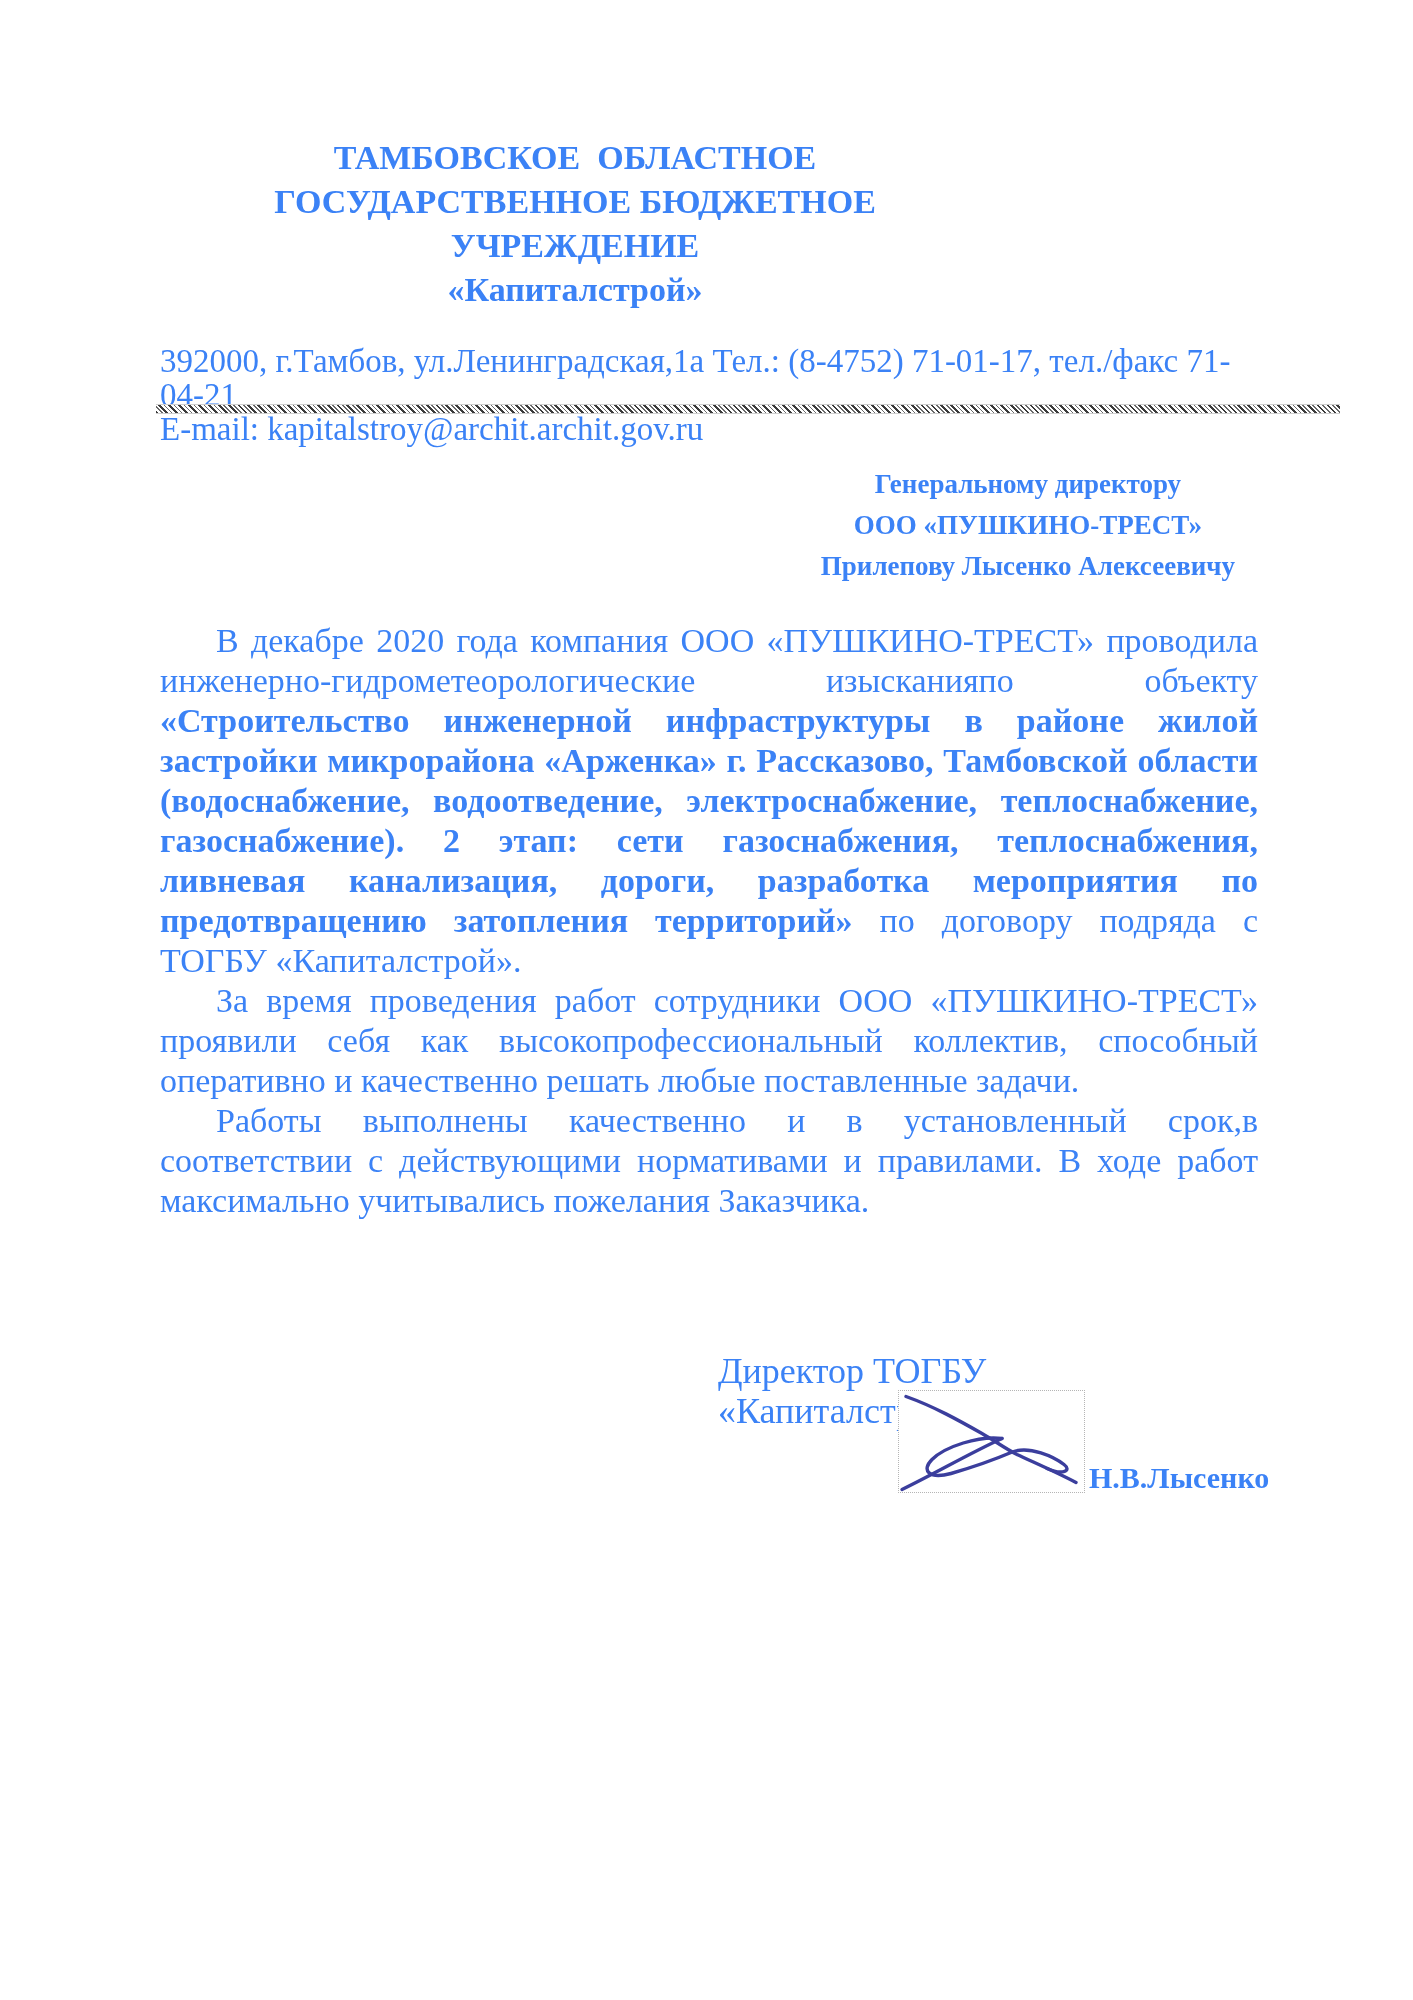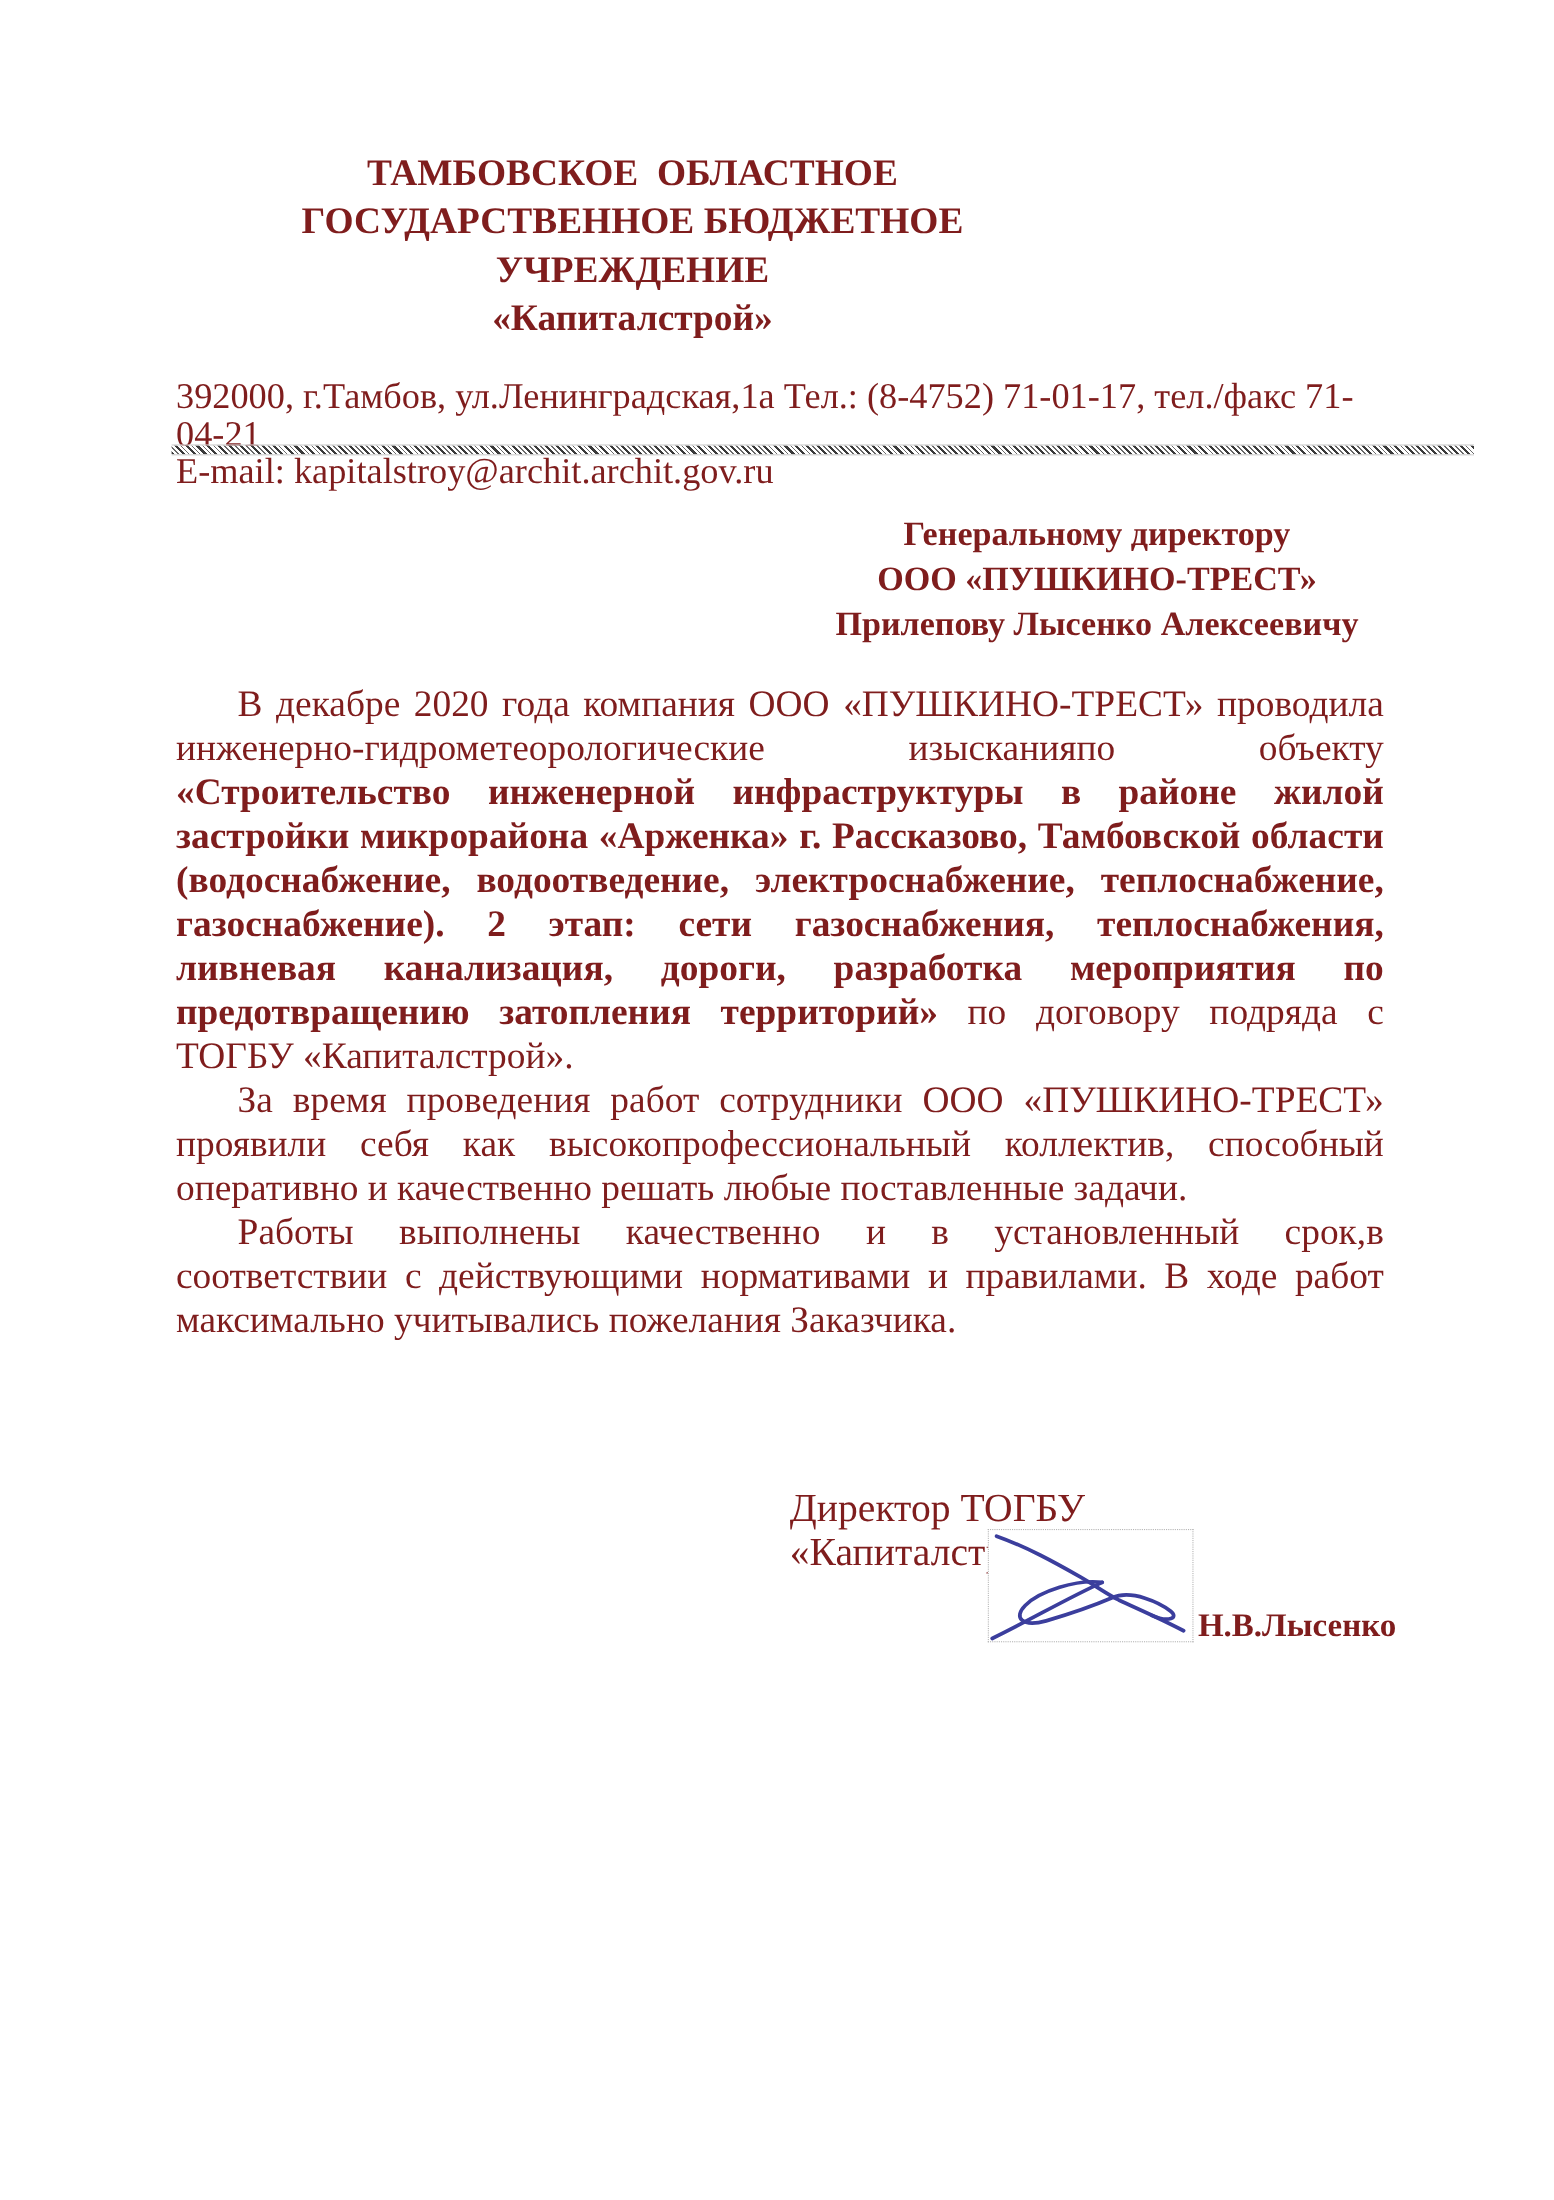--- a/index.html
+++ b/index.html
@@ -3,21 +3,21 @@
 <meta charset="utf-8">
 <style>
   * { margin:0; padding:0; box-sizing:border-box; }
   html,body { background:#888; }
   .page {
     position:relative;
     width:1413px; height:2000px;
     margin:0 auto;
     background:#ffffff;
     font-family:"Liberation Serif", serif;
-    color:#7f1d1d;
+    color:#3b82f6;
     overflow:hidden;
   }
   .org-block {
     position:absolute; top:136px; left:160px; width:830px;
     text-align:center; font-weight:bold;
     font-size:34px; line-height:44px;
   }
   .org-line1 { white-space:pre; }
   .contact-block {
     position:absolute; top:344px; left:160px; width:1110px;
@@ -30,21 +30,21 @@
       #3a3a3a 0px, #3a3a3a 2px,
       #ffffff 2px, #ffffff 4px,
       #6a6a6a 4px, #6a6a6a 5px,
       #ffffff 5px, #ffffff 7px);
     border-top:1px solid #cfcfcf;
     border-bottom:1px solid #cfcfcf;
   }
   .recipient-block {
     position:absolute; top:464px; right:178px;
     text-align:center; font-weight:bold;
-    font-size:31px; line-height:41px;
+    font-size:27px; line-height:41px;
   }
   .body-block {
     position:absolute; top:621px; left:160px; width:1098px;
     font-size:34px; line-height:40px;
     text-align:justify;
   }
   .body-block p { text-indent:56px; }
   .bold-run { font-weight:bold; }
   .sig-title-block {
     position:absolute; top:1351px; left:718px; width:312px;

